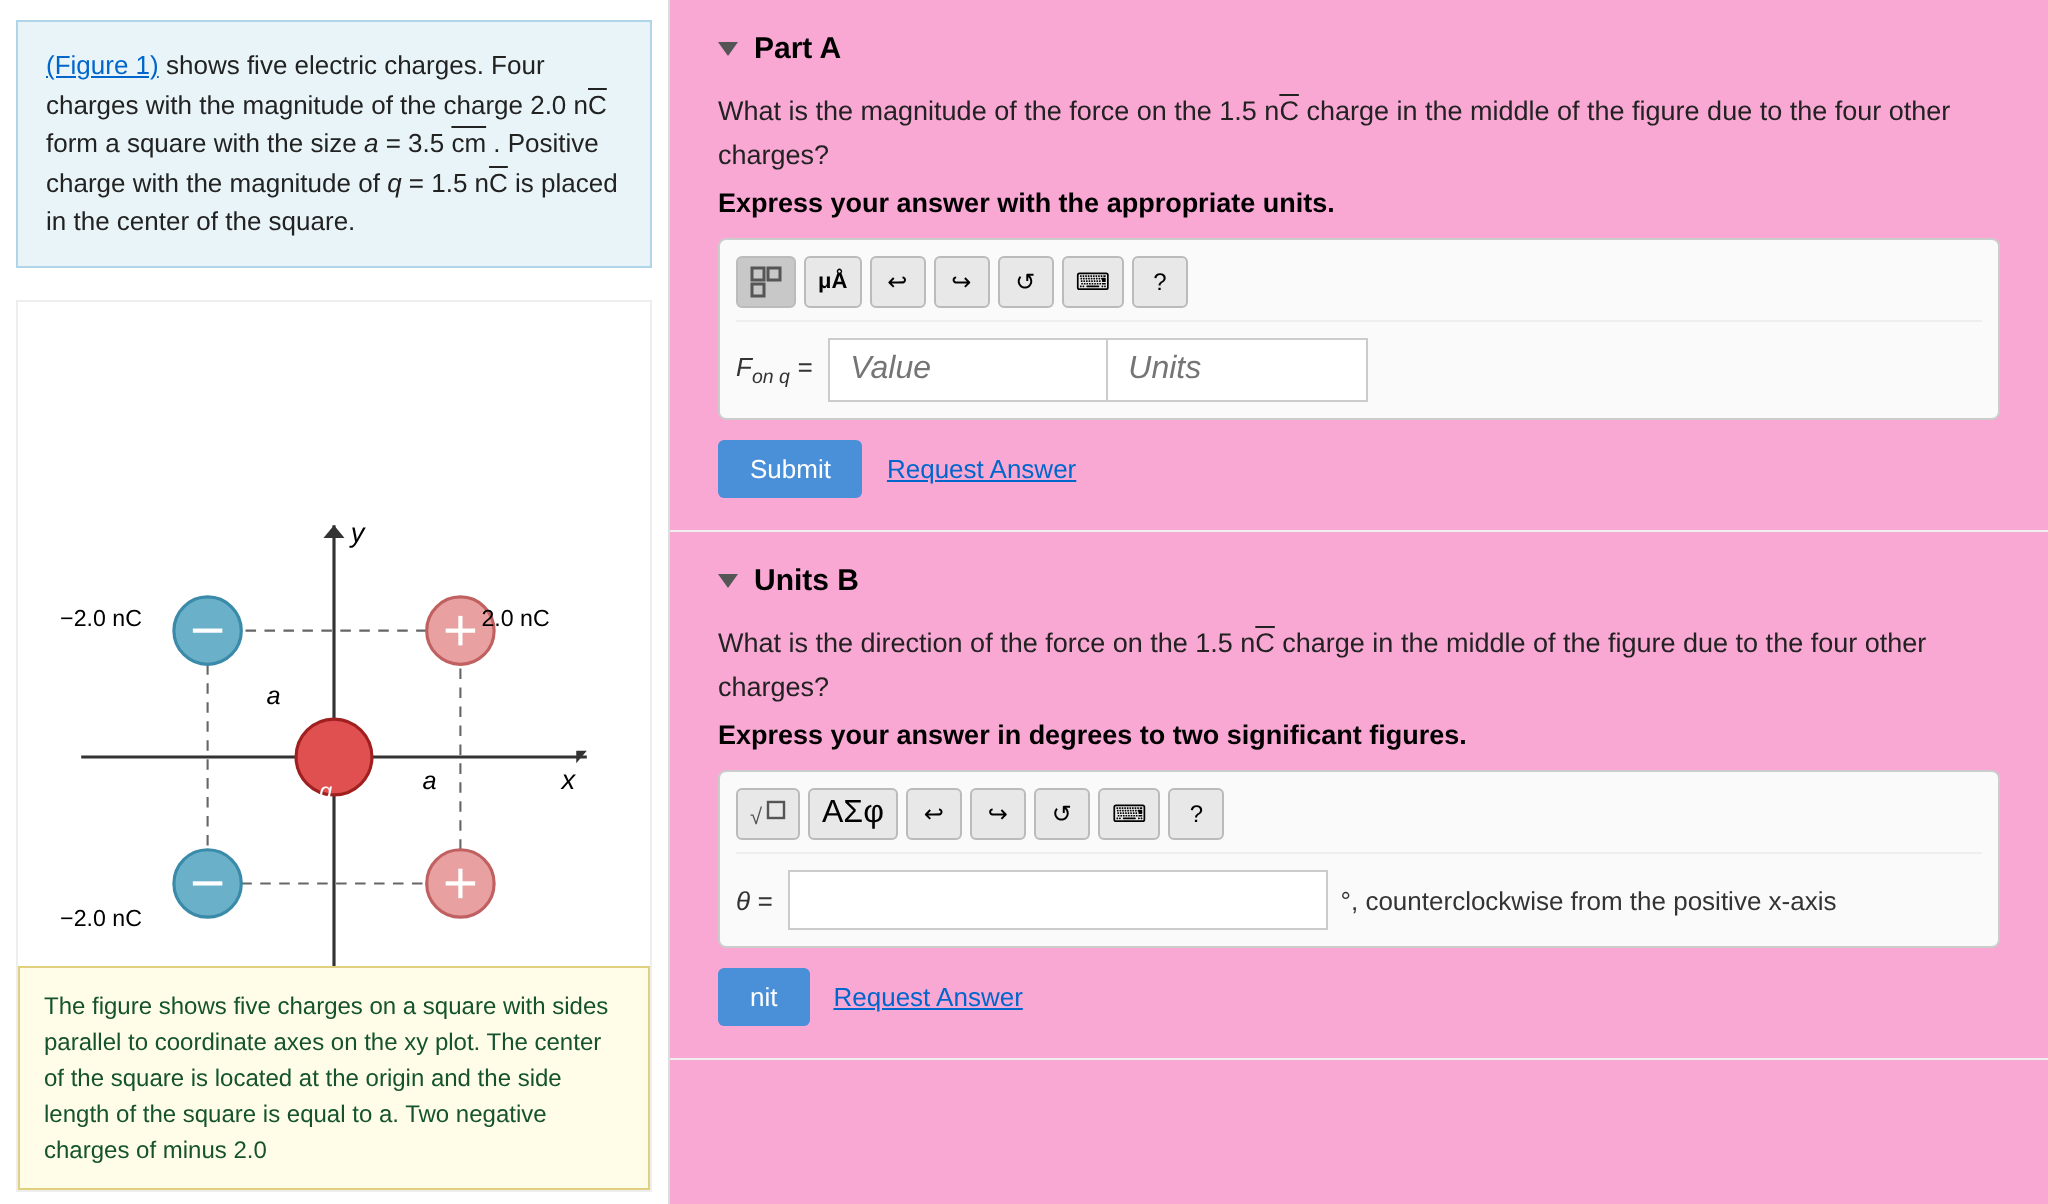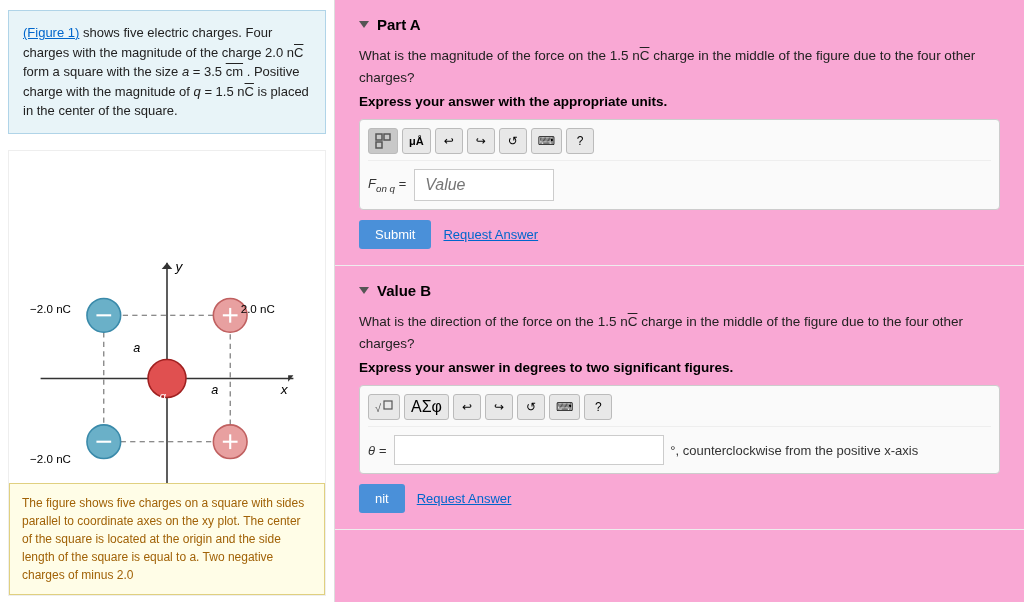--- a/index.html
+++ b/index.html
@@ -255,21 +255,21 @@
     .tooltip-overlay {
       position: absolute;
       bottom: 0;
       left: 0;
       right: 0;
       background: #fffde7;
       border: 1px solid #e0d080;
       padding: 10px 12px;
       font-size: 12px;
       line-height: 1.5;
-      color: #a16207;
+      color: #14532d;
       z-index: 10;
     }
 
     
     .figure-canvas svg {
       width: 100%;
       height: 100%;
     }
     sub { font-size: 0.75em; vertical-align: sub; }
   </style>
@@ -365,33 +365,34 @@
         <button class="toolbar-btn">↺</button>
         <button class="toolbar-btn">⌨</button>
         <button class="toolbar-btn">?</button>
       </div>
 
       <div class="input-row">
         <span class="input-label">
           <i>F</i><sub>on <i>q</i></sub> =
         </span>
         <input type="text" class="value-input" placeholder="Value" style="">
+        <input type="text" class="units-input" placeholder="Units" style="">
       </div>
     </div>
 
     <div class="action-row">
       <button class="submit-btn">Submit</button>
       <button class="request-link">Request Answer</button>
     </div>
   </div>
 
   <div class="part-section">
     <div class="part-header">
       <span class="triangle down"></span>
-      <span>Value B</span>
+      <span>Units B</span>
     </div>
 
     <p class="question-text">
       What is the direction of the force on the 1.5 n<span style="text-decoration:overline;">C</span> charge in the middle of the figure due to the four other charges?
     </p>
     <p class="express-text">Express your answer in degrees to two significant figures.</p>
 
     <div class="answer-box">
 
       <div class="toolbar">

